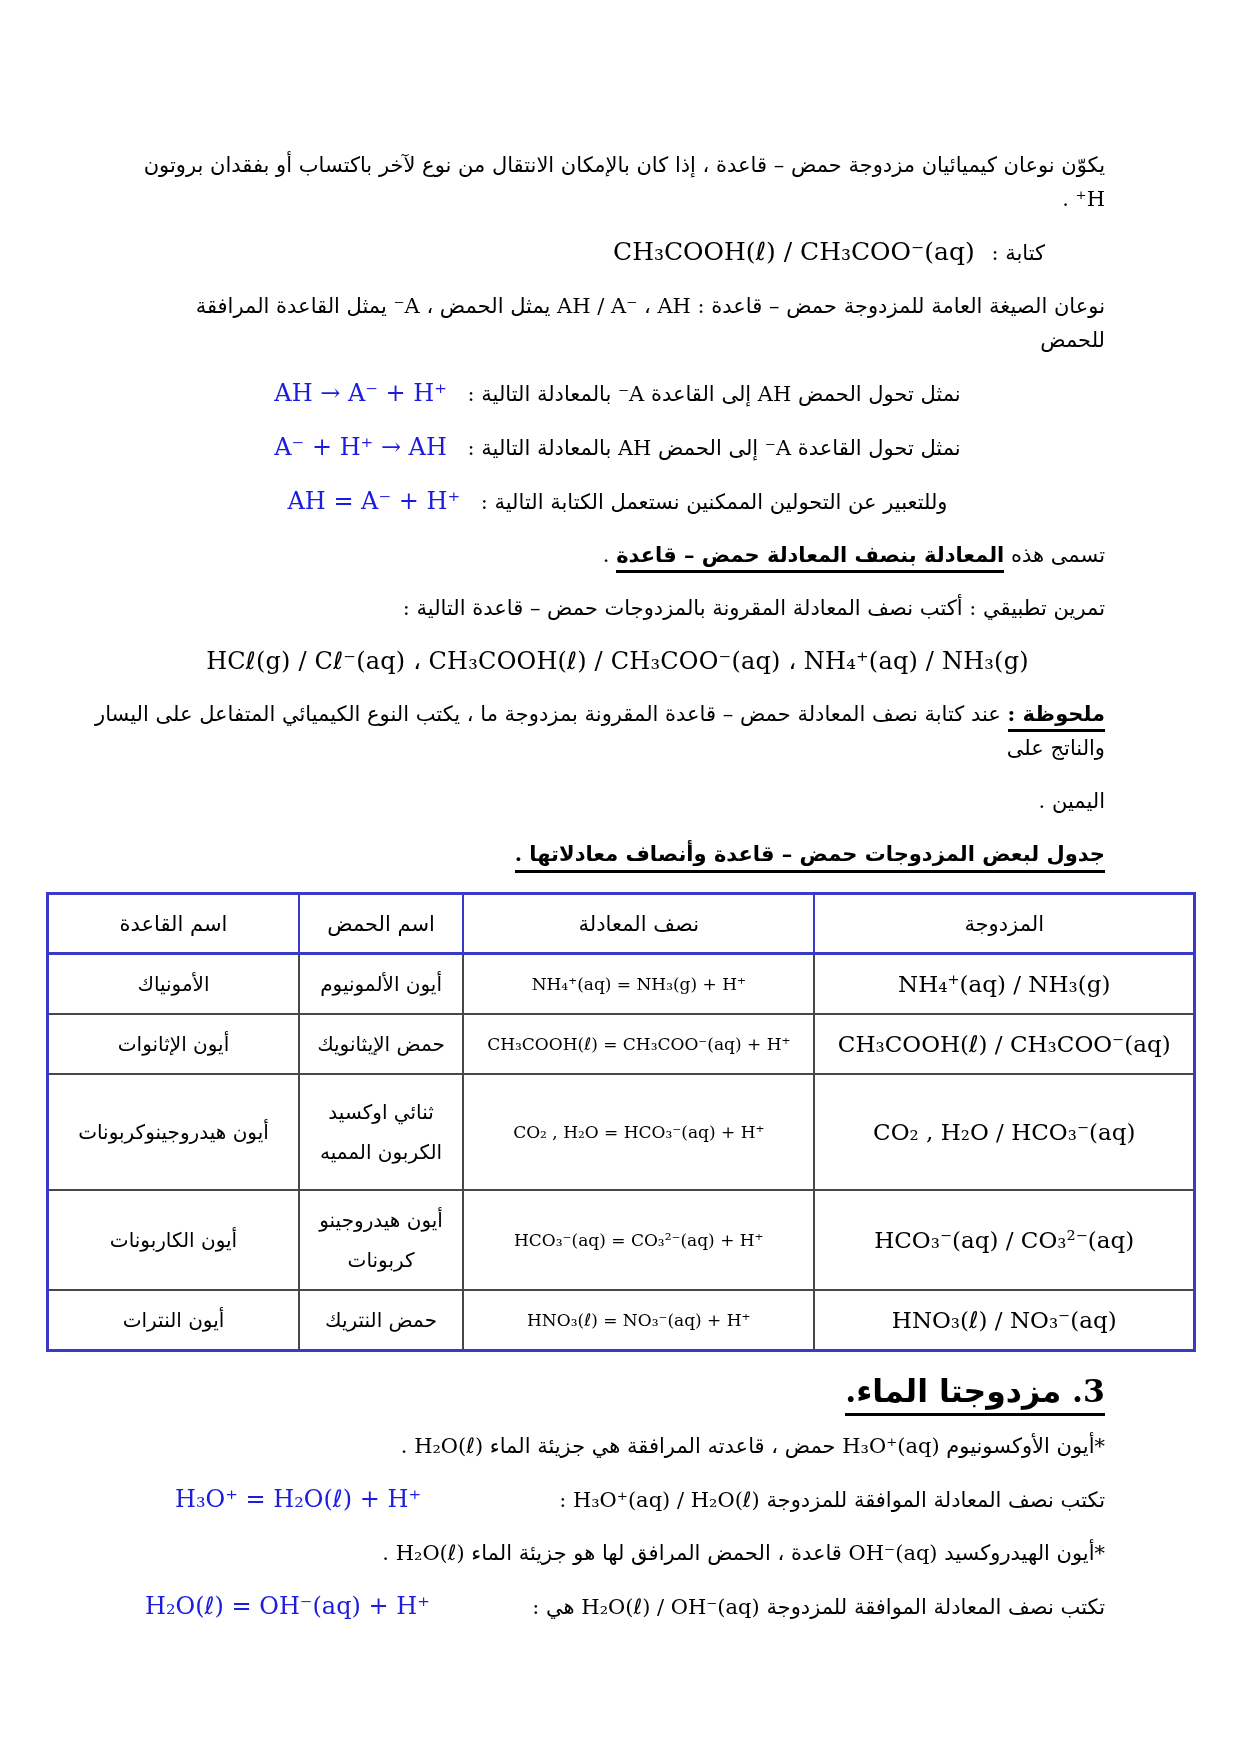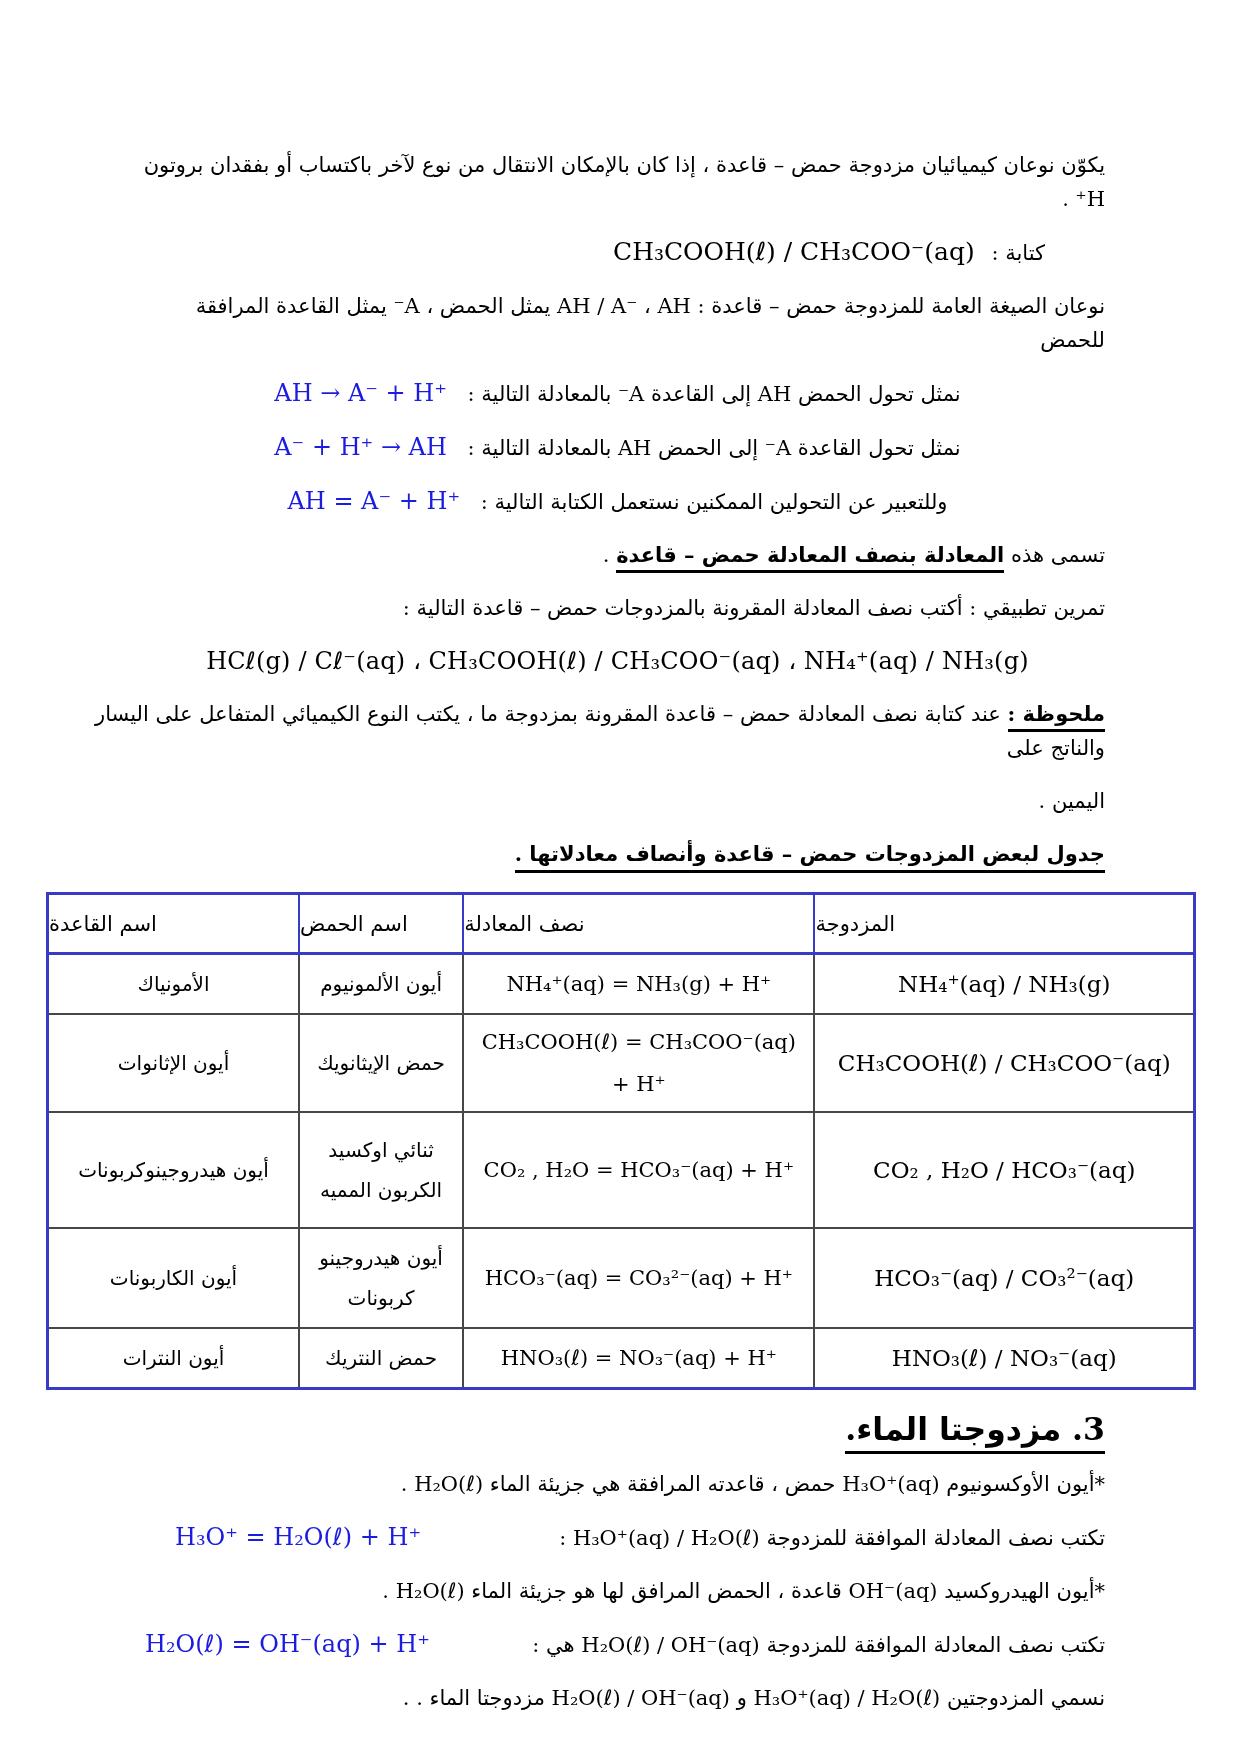--- a/index.html
+++ b/index.html
@@ -28,31 +28,31 @@
   
   .pairs-table {
     width: 1150px; margin: 16px -91px 22px -84px;
     border-collapse: collapse; table-layout: fixed;
     border: 3px solid var(--table-border-blue, #3a3ac8);
   }
   .pairs-table th {
     font-weight: normal; font-size: 21px;
     border: 2px solid var(--table-border-blue, #3a3ac8);
     border-bottom: 3px solid var(--table-border-blue, #3a3ac8);
-    height: 60px; text-align: left; vertical-align: middle;
+    height: 60px; text-align: center; vertical-align: middle;
   }
   .pairs-table td {
     border: 2px solid var(--table-border-dark, #474747);
     text-align: center; vertical-align: middle;
     font-size: 20px; line-height: 2; padding: 6px 6px;
   }
   .col-pair { width: 33.1%; } .col-eq { width: 30.6%; }
   .col-acid { width: 14.3%; } .col-base { width: 21.9%; }
   td.cell-pair { font-size: 23px; direction: ltr; margin-left: 6px; }
-  td.cell-eq { font-size: 21px; direction: ltr; }
+  td.cell-eq { font-size: 17px; direction: ltr; }
   .tr-1 td { height: 46px; } .tr-2 td { height: 52px; }
   .tr-3 td { height: 116px; } .tr-4 td { height: 100px; } .tr-5 td { height: 52px; }
 
   
   .eq-line { display: flex; justify-content: space-between; align-items: baseline; }
   .eq-line .eq { margin-right: 0; }
   .eq-line-1 { padding-left: 45px; }
   .eq-line-2 { padding-left: 15px; }
 </style>
 </head>
@@ -162,15 +162,14 @@
     <span class="eq" dir="ltr">H₃O⁺ = H₂O(ℓ) + H⁺</span>
   </p>
 
   <p class="line">*أيون الهيدروكسيد OH⁻(aq) قاعدة ، الحمض المرافق لها هو جزيئة الماء H₂O(ℓ) .</p>
 
   <p class="line eq-line eq-line-2">
     <span>تكتب نصف المعادلة الموافقة للمزدوجة H₂O(ℓ) / OH⁻(aq) هي :</span>
     <span class="eq" dir="ltr">H₂O(ℓ) = OH⁻(aq) + H⁺</span>
   </p>
 
-  <p class="line">نسمي المزدوجتين H₃O⁺(aq) / H₂O(ℓ) و H₂O(ℓ) / OH⁻(aq) مزدوجتا الماء . .</p>
 
 </div>
 
 </body></html>

